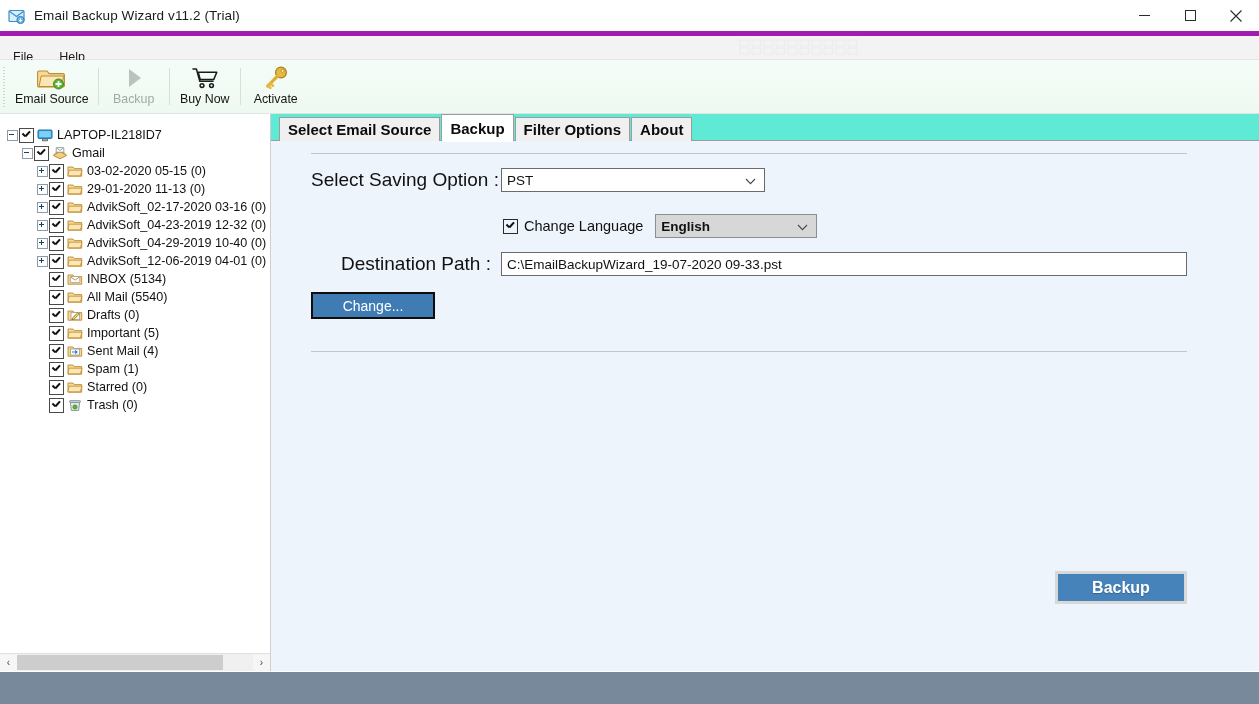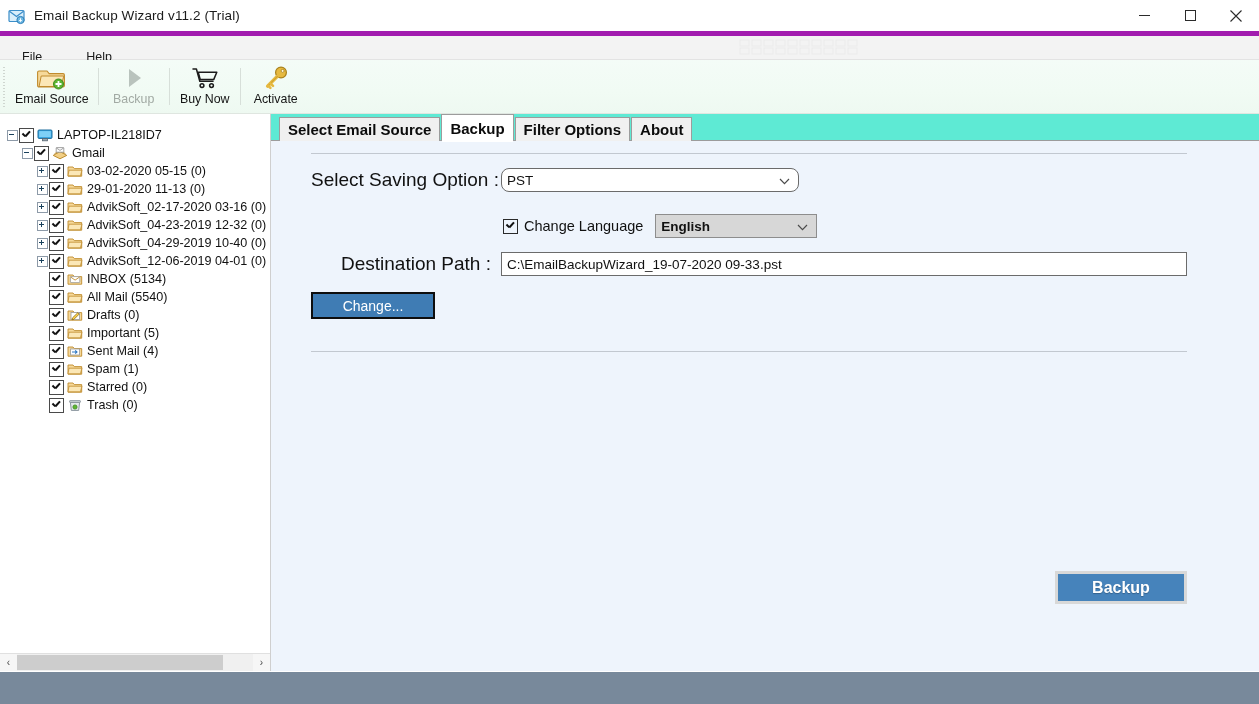--- a/index.html
+++ b/index.html
@@ -16,21 +16,21 @@
             border-bottom:5px solid #a21caf;position:relative;}
   .title-icon{width:20px;height:20px;margin-left:7px;margin-right:7px;position:relative;flex:0 0 auto;}
   .title-text{font-size:13.5px;color:#1b1b1b;letter-spacing:.1px;}
   .win-controls{position:absolute;right:0;top:0;height:31px;display:flex;}
   .win-btn{width:46px;height:31px;display:flex;align-items:center;justify-content:center;}
   .win-btn svg{display:block;}
 
   
   .menubar{height:23px;min-height:23px;background:#f3f3f3;display:flex;align-items:center;
            border-bottom:1px solid #e3e3e3;position:relative;}
-  .menu-item{font-size:12.5px;color:#1b1b1b;padding:0 22px;line-height:23px;height:23px;margin-top:19px;}
+  .menu-item{font-size:12.5px;color:#1b1b1b;padding:0 13px;line-height:23px;height:23px;margin-top:19px;}
   .menu-deco{position:absolute;right:300px;top:2px;width:220px;height:19px;opacity:.5;}
 
   
   .toolbar{height:53px;min-height:53px;background:linear-gradient(180deg,#f4fcf7 0%,#f1fbf4 60%,#eef9f1 100%);
            display:flex;align-items:stretch;border-bottom:1px solid #dfe6e0;position:relative;}
   .tb-grip{width:7px;display:flex;align-items:center;justify-content:center;}
   .tb-grip i{display:block;width:2px;height:40px;
      background:repeating-linear-gradient(180deg,#cfd6d0 0 1px,transparent 1px 3px);}
   .tb-btn{display:flex;flex-direction:column;align-items:center;justify-content:flex-start;
           padding:4px 8px 2px 8px;min-width:52px;}
@@ -80,21 +80,21 @@
 
   .formwrap{position:absolute;left:40px;right:72px;top:12px;}
   .hr{height:1px;background:#c2c8d0;}
   .frow{display:flex;align-items:center;margin-top:14px;}
   .flabel{font-size:19px;color:#111;white-space:nowrap;}
   .lbl-saving{width:190px;text-align:left;}
   .combo{height:24px;background:#fff;border:1px solid #6b6b6b;display:flex;align-items:center;
          position:relative;box-sizing:border-box;}
   .combo .val{font-size:13.5px;color:#111;padding-left:5px;}
   .combo .arw{position:absolute;right:8px;top:50%;transform:translateY(-50%);}
-  .combo.saving{width:298px;border-radius:8px;}
+  .combo.saving{width:264px;}
   .combo.lang{width:162px;background:#d7d7d7;border:1px solid #8d8d8d;}
   .combo.lang .val{font-weight:bold;font-size:13.5px;}
 
   .langrow{display:flex;align-items:center;margin-top:22px;padding-left:192px;}
   .chk{width:13px;height:13px;border:1px solid #2a2a2a;background:#eef4fc;position:relative;flex:0 0 auto;}
   .chk::after{content:"";position:absolute;left:2px;top:5px;width:4px;height:1.6px;background:#111;transform:rotate(45deg);}
   .chk::before{content:"";position:absolute;left:4px;top:4px;width:7px;height:1.6px;background:#111;transform:rotate(-48deg);}
   .chklabel{font-size:14.5px;color:#111;margin-left:6px;margin-right:12px;}
 
   .pathrow{display:flex;align-items:center;margin-top:14px;}

